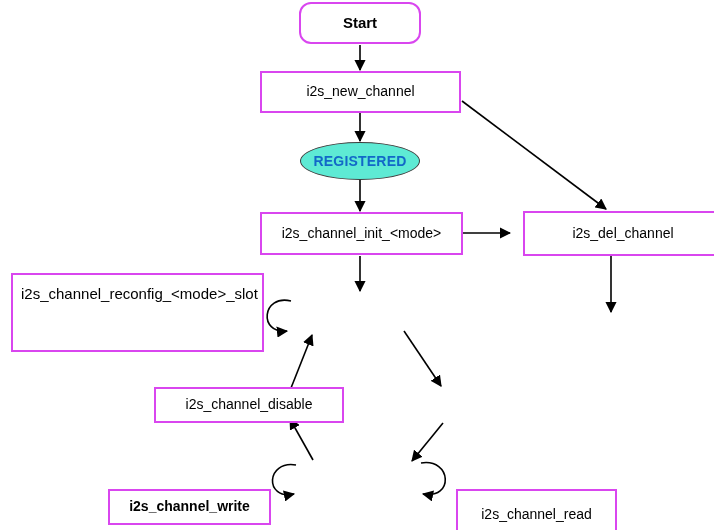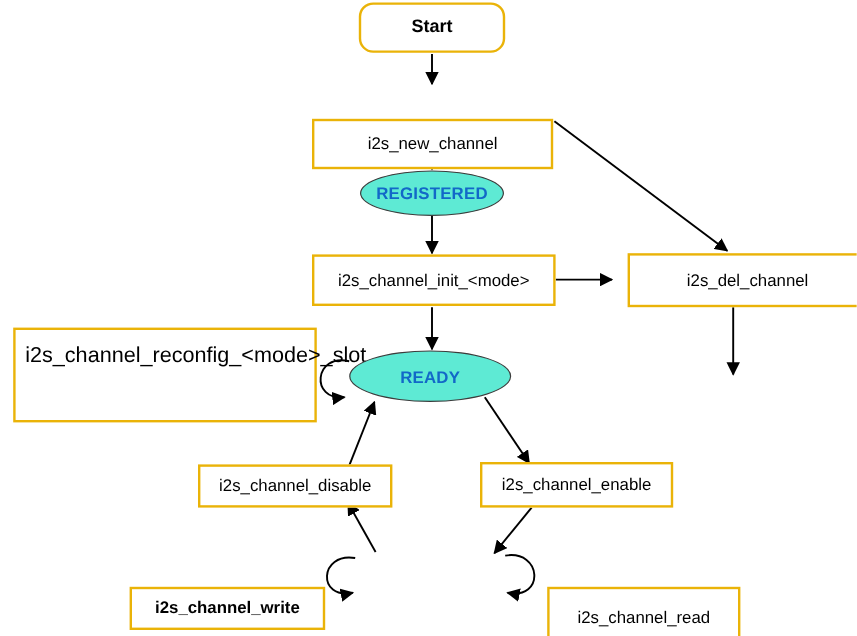--- a/index.html
+++ b/index.html
@@ -22,42 +22,42 @@
     left: 0;
     top: 0;
     width: 714px;
     height: 530px;
     pointer-events: none;
   }
   .node {
     position: absolute;
     box-sizing: border-box;
     background: #ffffff;
-    border: 2px solid #eab308;
+    border: 2px solid #d946ef;
     display: flex;
     align-items: center;
     justify-content: center;
     text-align: center;
     color: #000000;
     font-size: 14px;
     line-height: 1.25;
     z-index: 2;
   }
   .node.terminal {
     border-radius: 12px;
     font-weight: bold;
     font-size: 15px;
   }
   .node.process {
     border-radius: 0;
   }
   .node.multiline {
     display: block;
     padding: 8px 8px 0 8px;
-    font-size: 18px;
+    font-size: 15px;
   }
   .node.multiline .line {
     display: block;
     line-height: 1.5;
     white-space: nowrap;
   }
   .state {
     position: absolute;
     box-sizing: border-box;
     border: 1.6px solid #3c3c3c;
@@ -113,52 +113,46 @@
       <path d="M 296 465 C 266 460 264 500 294 494"></path>
 
       <path d="M 421 463 C 452 458 454 500 423 494"></path>
     </g>
   </svg>
 
   <div class="node terminal" style="left:299px; top:2px; width:122px; height:42px;">
     <span>Start</span>
   </div>
 
-  <div class="node process" style="left:260px; top:71px; width:201px; height:42px;margin-top:28px;">
+  <div class="node process" style="left:260px; top:71px; width:201px; height:42px;">
     <span>i2s_new_channel</span>
   </div>
 
   <div class="state" style="left:300px; top:142px; width:120px; height:38px;">
     <span>REGISTERED</span>
   </div>
 
   <div class="node process" style="left:260px; top:212px; width:203px; height:43px;">
     <span>i2s_channel_init_&lt;mode&gt;</span>
   </div>
 
   <div class="node process" style="left:511px; top:211px; width:200px; height:45px;margin-left:12px;">
     <span>i2s_del_channel</span>
   </div>
 
 
   <div class="node process multiline" style="left:11px; top:273px; width:253px; height:79px;">
     <span class="line">i2s_channel_reconfig_&lt;mode&gt;_slot</span>
   </div>
 
-  <div class="state" style="left:291px; top:292px; width:135px; height:43px;">
-    <span>READY</span>
-  </div>
 
-  <div class="node process" style="left:165px; top:387px; width:162px; height:36px;">
+  <div class="node process" style="left:154px; top:387px; width:190px; height:36px;">
     <span>i2s_channel_disable</span>
   </div>
 
-  <div class="node process" style="left:400px; top:385px; width:161px; height:38px;">
-    <span>i2s_channel_enable</span>
-  </div>
 
 
   <div class="node process" style="left:108px; top:489px; width:163px; height:36px;font-weight:bold;">
     <span>i2s_channel_write</span>
   </div>
 
   <div class="node process" style="left:456px; top:489px; width:161px; height:52px;">
     <span>i2s_channel_read</span>
   </div>
 

